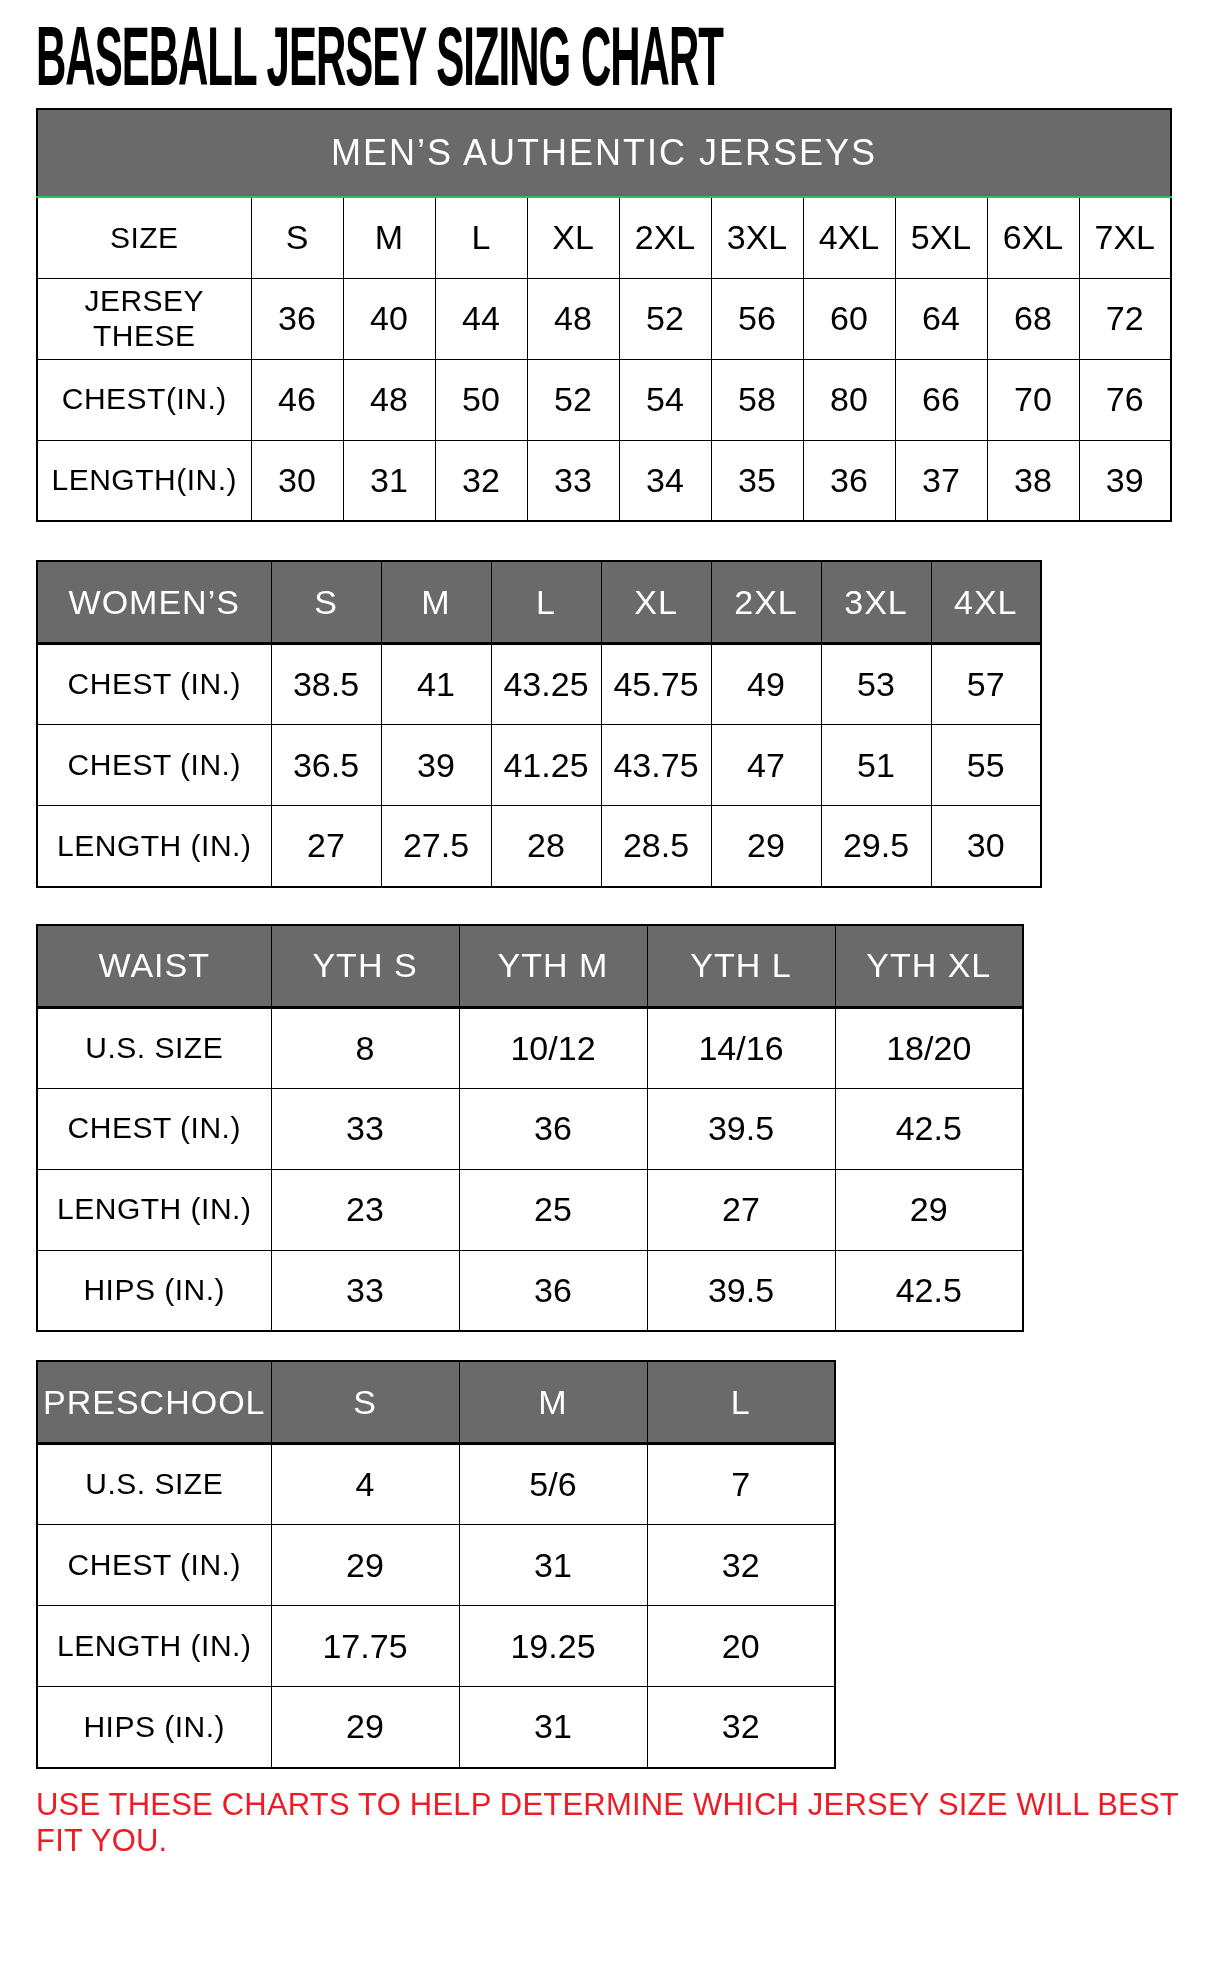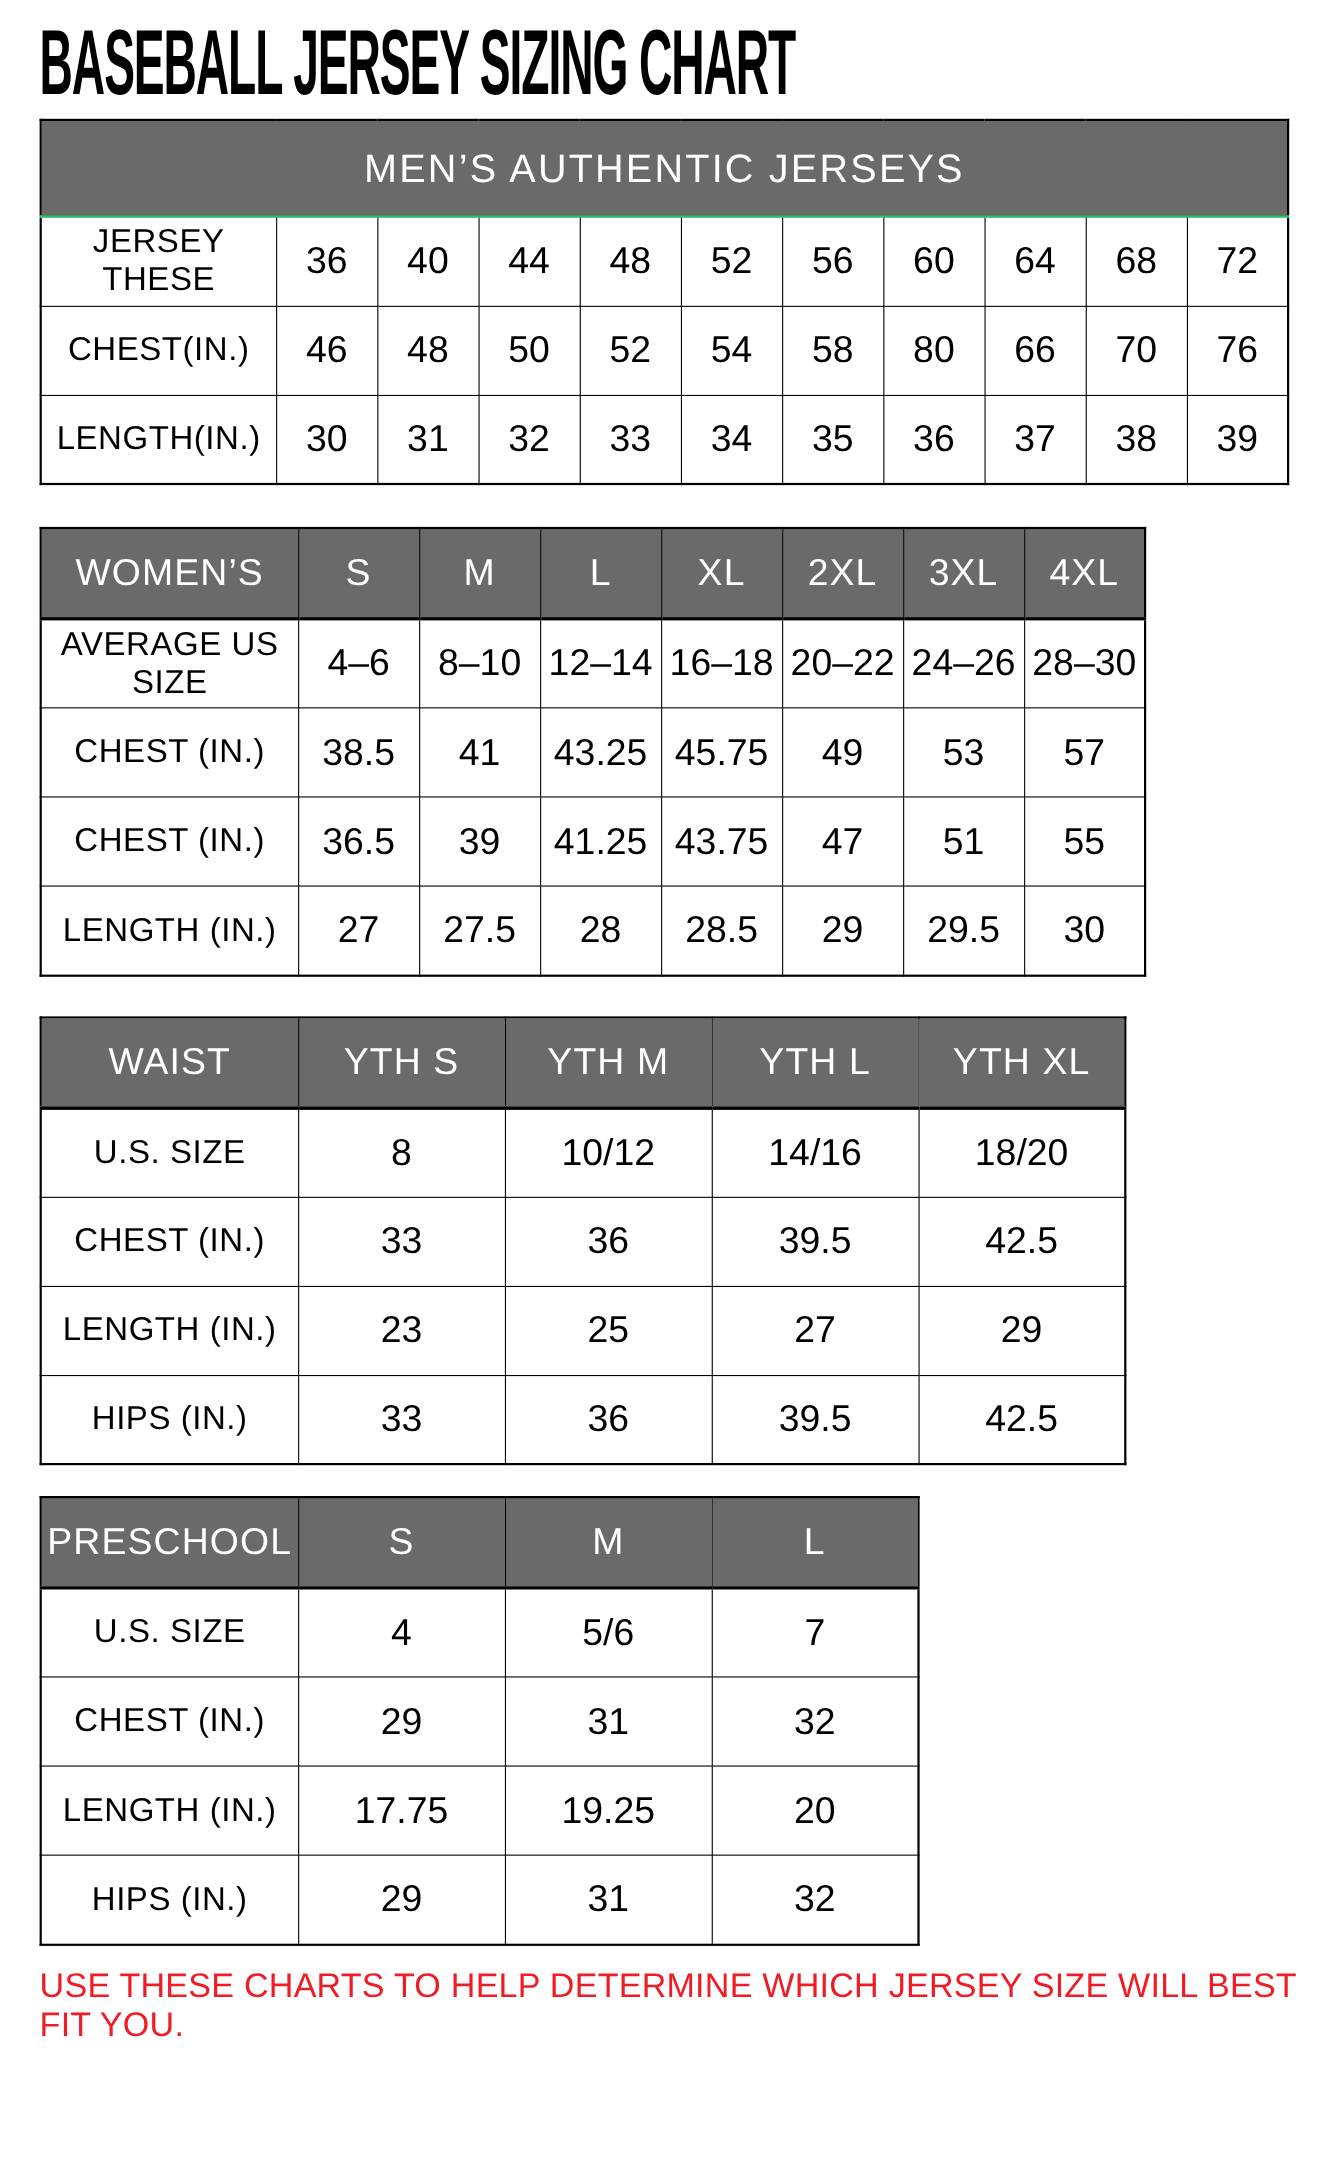--- a/index.html
+++ b/index.html
@@ -114,20 +114,33 @@
         <col class="c-data">
         <col class="c-data">
       </colgroup>
       <thead>
         <tr>
           <th colspan="11" class="banner">MEN’S AUTHENTIC JERSEYS</th>
         </tr>
       </thead>
       <tbody>
         <tr>
+          <th class="rowlabel">SIZE</th>
+          <td>S</td>
+          <td>M</td>
+          <td>L</td>
+          <td>XL</td>
+          <td>2XL</td>
+          <td>3XL</td>
+          <td>4XL</td>
+          <td>5XL</td>
+          <td>6XL</td>
+          <td>7XL</td>
+        </tr>
+        <tr>
           <th class="rowlabel">JERSEY THESE</th>
           <td>36</td>
           <td>40</td>
           <td>44</td>
           <td>48</td>
           <td>52</td>
           <td>56</td>
           <td>60</td>
           <td>64</td>
           <td>68</td>
@@ -180,30 +193,20 @@
           <th class="colhead">M</th>
           <th class="colhead">L</th>
           <th class="colhead">XL</th>
           <th class="colhead">2XL</th>
           <th class="colhead">3XL</th>
           <th class="colhead">4XL</th>
         </tr>
       </thead>
       <tbody>
         <tr>
-          <th class="rowlabel">AVERAGE US SIZE</th>
-          <td>4–6</td>
-          <td>8–10</td>
-          <td>12–14</td>
-          <td>16–18</td>
-          <td>20–22</td>
-          <td>24–26</td>
-          <td>28–30</td>
-        </tr>
-        <tr>
           <th class="rowlabel">CHEST (IN.)</th>
           <td>38.5</td>
           <td>41</td>
           <td>43.25</td>
           <td>45.75</td>
           <td>49</td>
           <td>53</td>
           <td>57</td>
         </tr>
         <tr>

